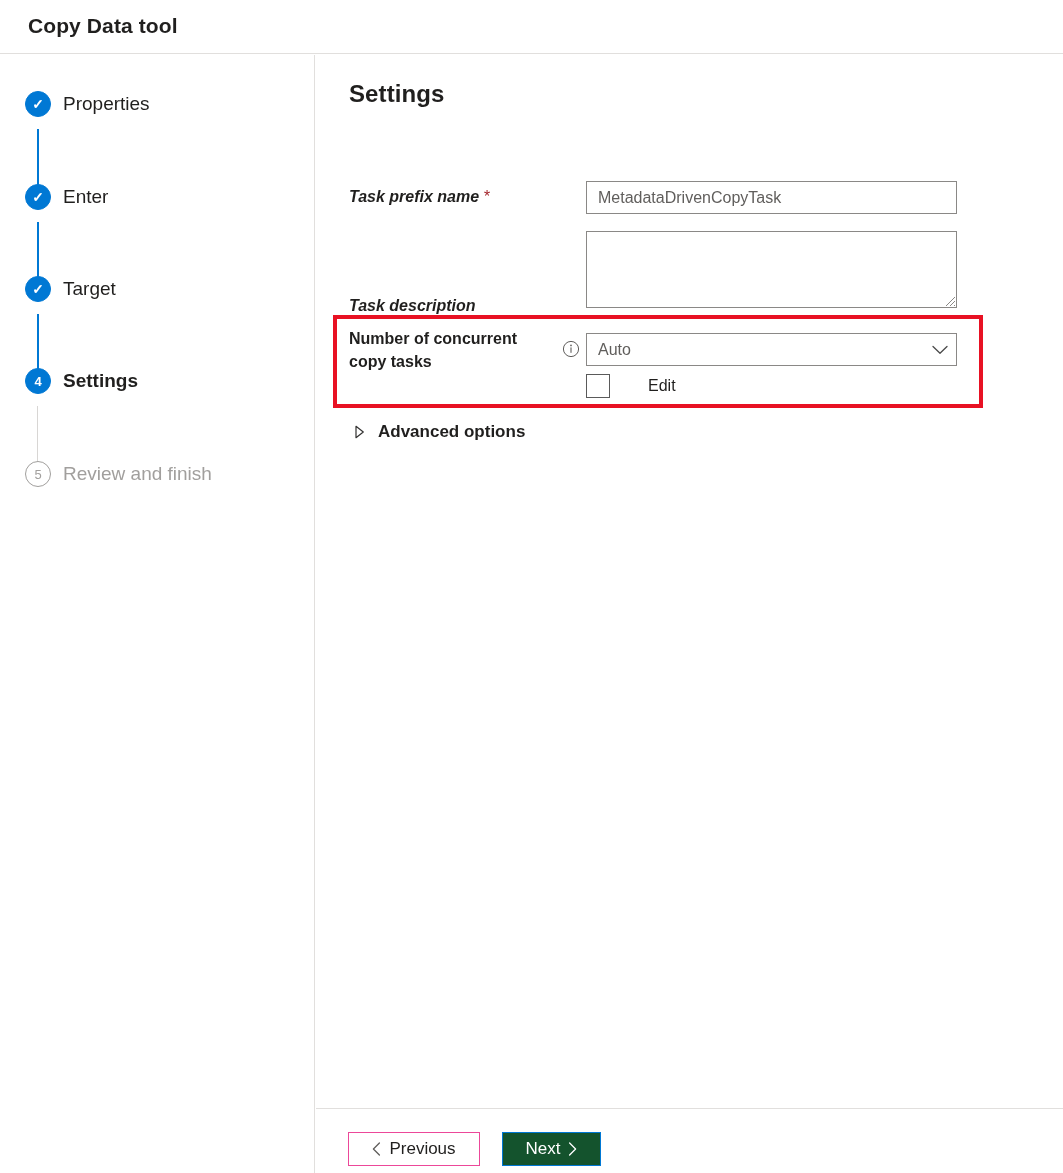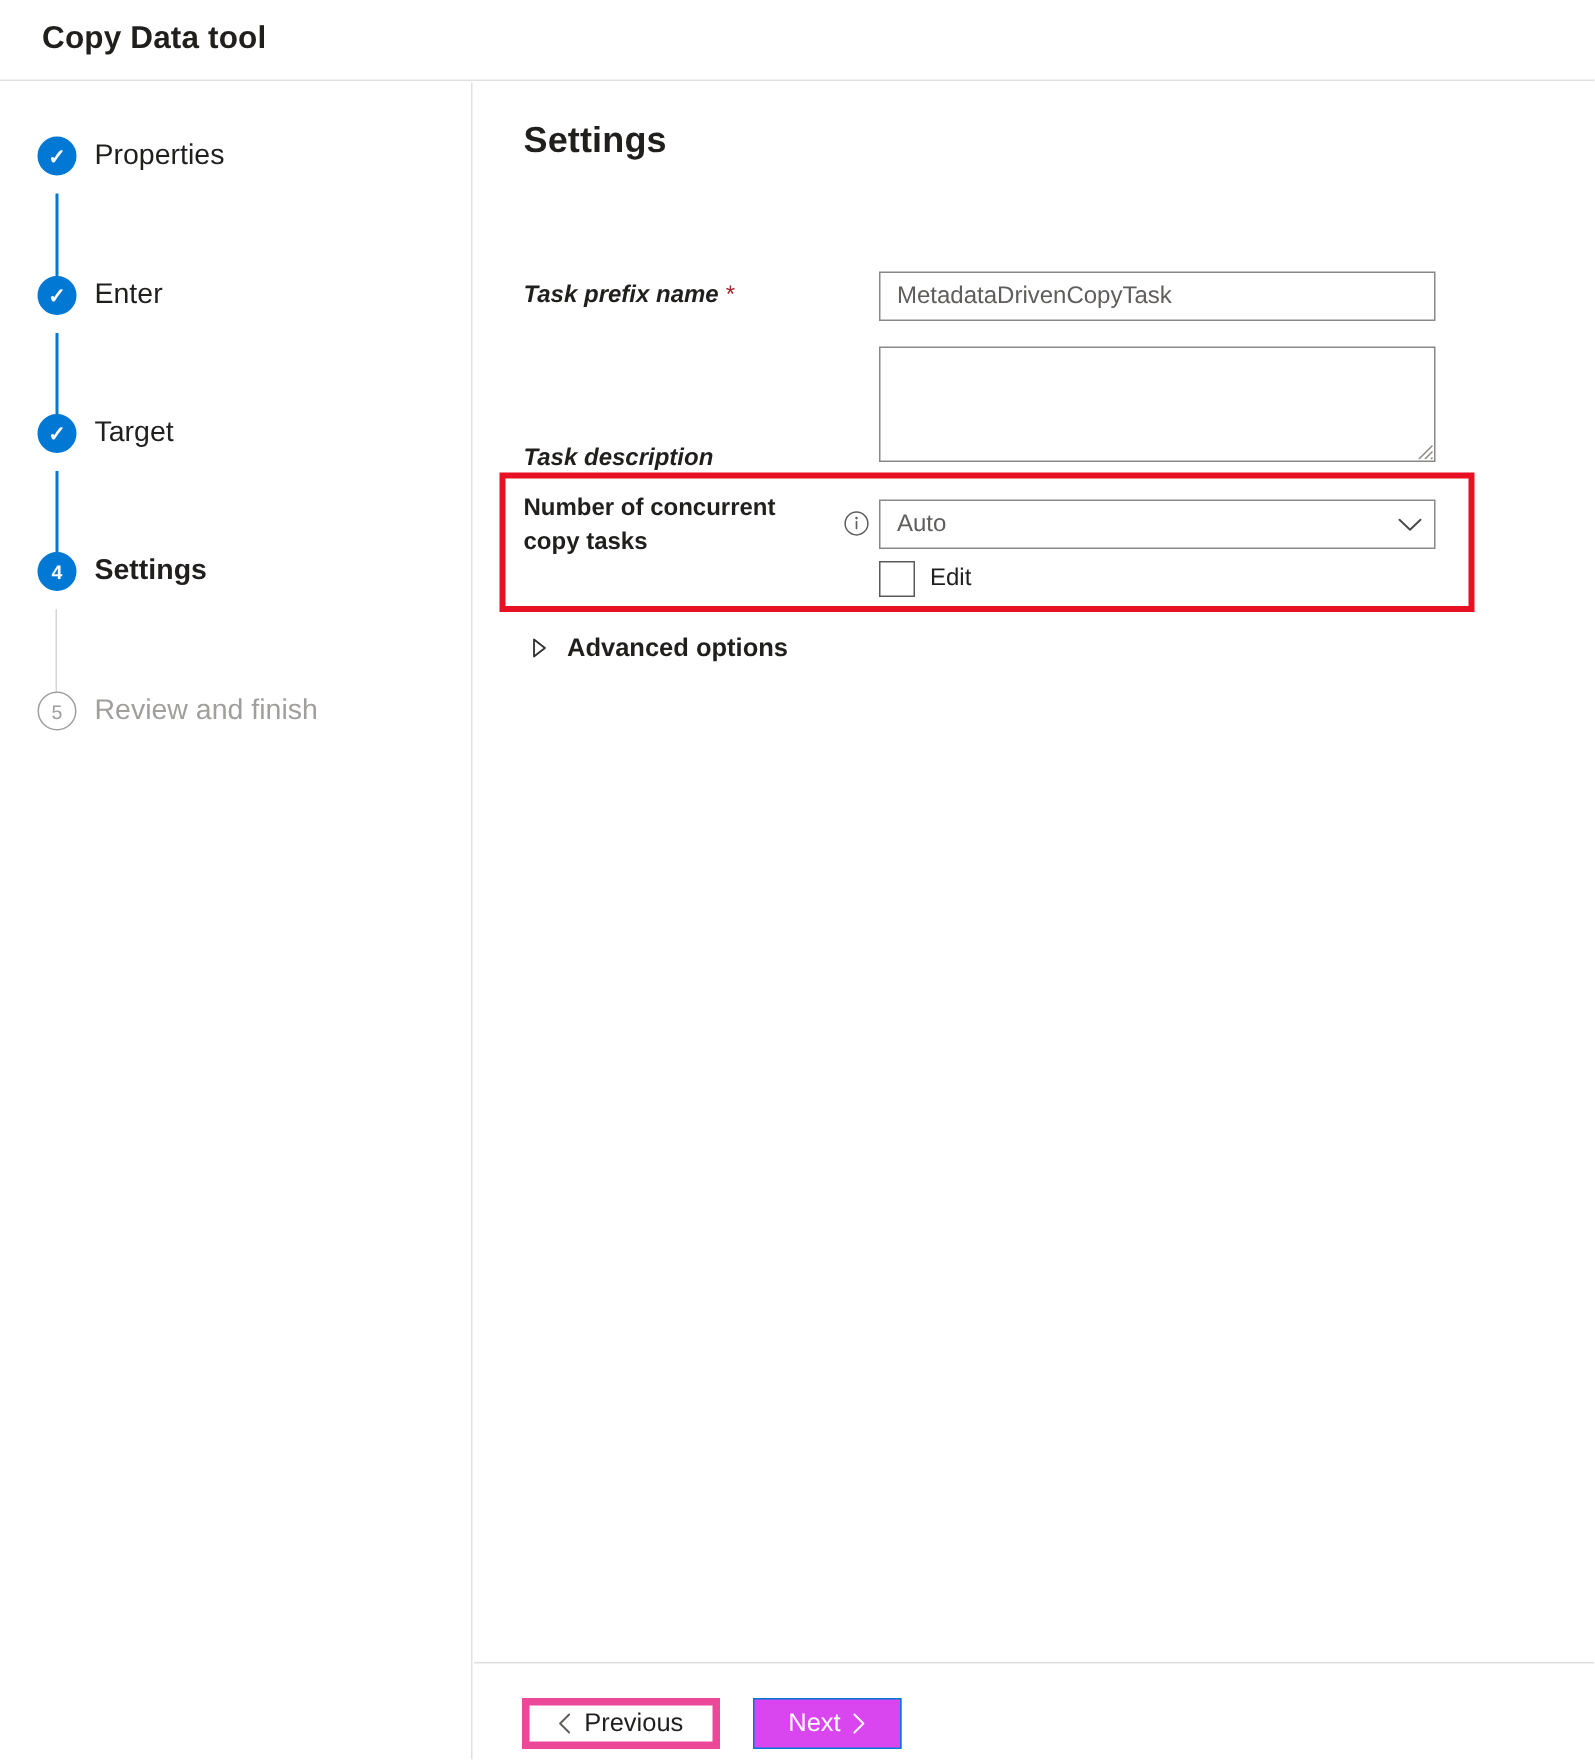--- a/index.html
+++ b/index.html
@@ -253,20 +253,21 @@
   }
 
   #edit-checkbox-row {
     position: absolute;
     left: 586px;
     top: 374px;
     display: flex;
     align-items: center;
     z-index: 4;
     cursor: pointer;
+    gap: 28px;
   }
   #edit-checkbox {
     width: 24px;
     height: 24px;
     border: 1px solid #5a5a5a;
     box-sizing: border-box;
     background: #ffffff;
     flex: 0 0 24px;
   }
   #edit-checkbox-label {
@@ -323,27 +324,27 @@
     align-items: center;
     justify-content: center;
     gap: 8px;
     cursor: pointer;
     padding: 0 16px;
   }
   #previous-button {
     left: 32px;
     min-width: 132px;
     background: #ffffff;
-    border: 5px solid #ec4899;
+    border: 1px solid #ec4899;
     color: #201f1e;
   }
   #next-button {
     left: 186px;
     min-width: 99px;
-    background: #d946ef;
+    background: #14532d;
     border: 1px solid #0078d4;
     color: #ffffff;
   }
   .btn-chevron { display: flex; align-items: center; }
 </style>
 </head>
 <body>
 
 <div id="app-header">
   <div id="app-title">Copy Data tool</div>

